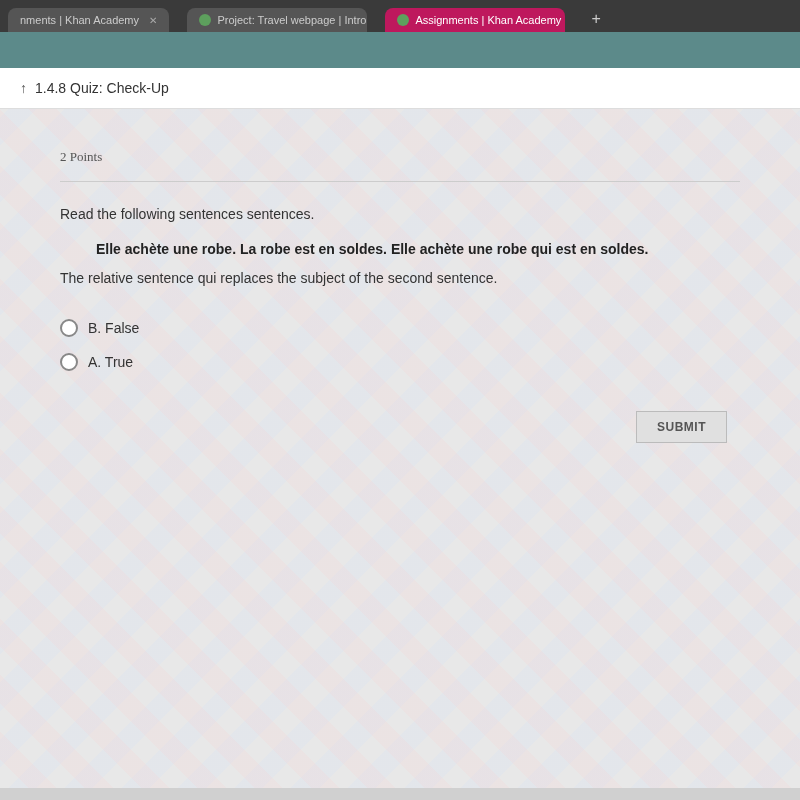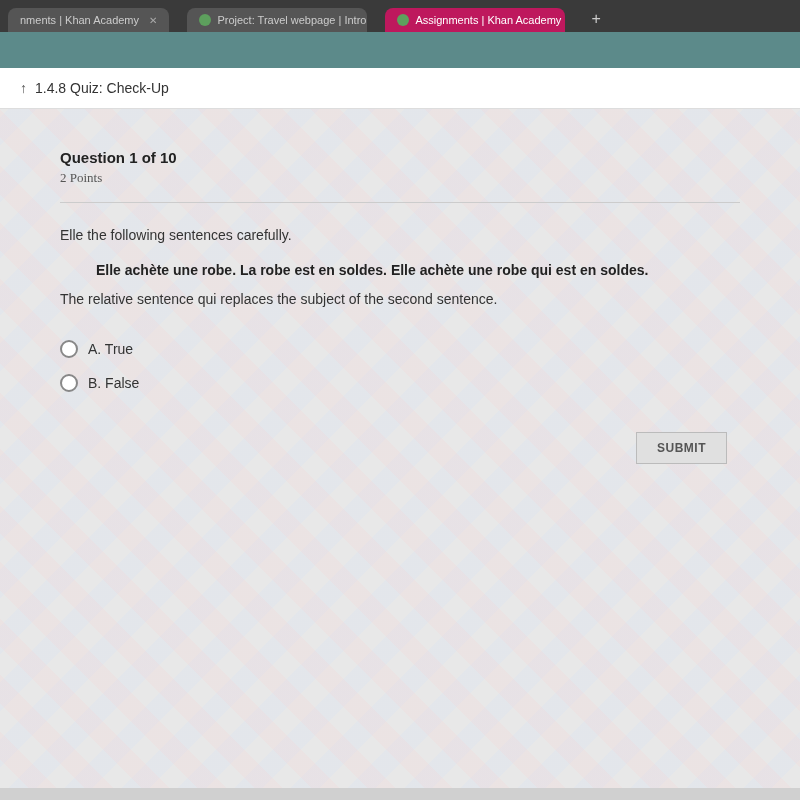--- a/index.html
+++ b/index.html
@@ -254,42 +254,41 @@
 
 <div class="page-content">
 
   <div class="quiz-header">
     <span class="quiz-header-icon">↑</span>
     <span class="quiz-title">1.4.8  Quiz:  Check-Up</span>
   </div>
 
   <div class="quiz-body">
 
-    <div class="question-label">Question 1 of 10</div>
     <div class="points-label">2 Points</div>
 
     <hr class="divider">
 
-    <div class="instruction-text">Elle the following sentences carefully.</div>
+    <div class="instruction-text">Read the following sentences sentences.</div>
 
     <div class="french-text">Elle achète une robe. La robe est en soldes. Elle achète une robe qui est en soldes.</div>
 
     <div class="explanation-text">
       <span>The relative sentence </span><strong>qui</strong><span> replaces the subject of the second sentence.</span>
     </div>
 
     <ul class="options-list">
+      <li class="option-item">
+        <div class="radio-circle"></div>
+        <span class="option-text">B.  False</span>
+      </li>
       <li class="option-item">
         <div class="radio-circle"></div>
         <span class="option-text">A.  True</span>
       </li>
-      <li class="option-item">
-        <div class="radio-circle"></div>
-        <span class="option-text">B.  False</span>
-      </li>
     </ul>
 
     <div class="submit-row">
       <button class="submit-btn">SUBMIT</button>
     </div>
 
   </div>
 </div>
 
 </body></html>

